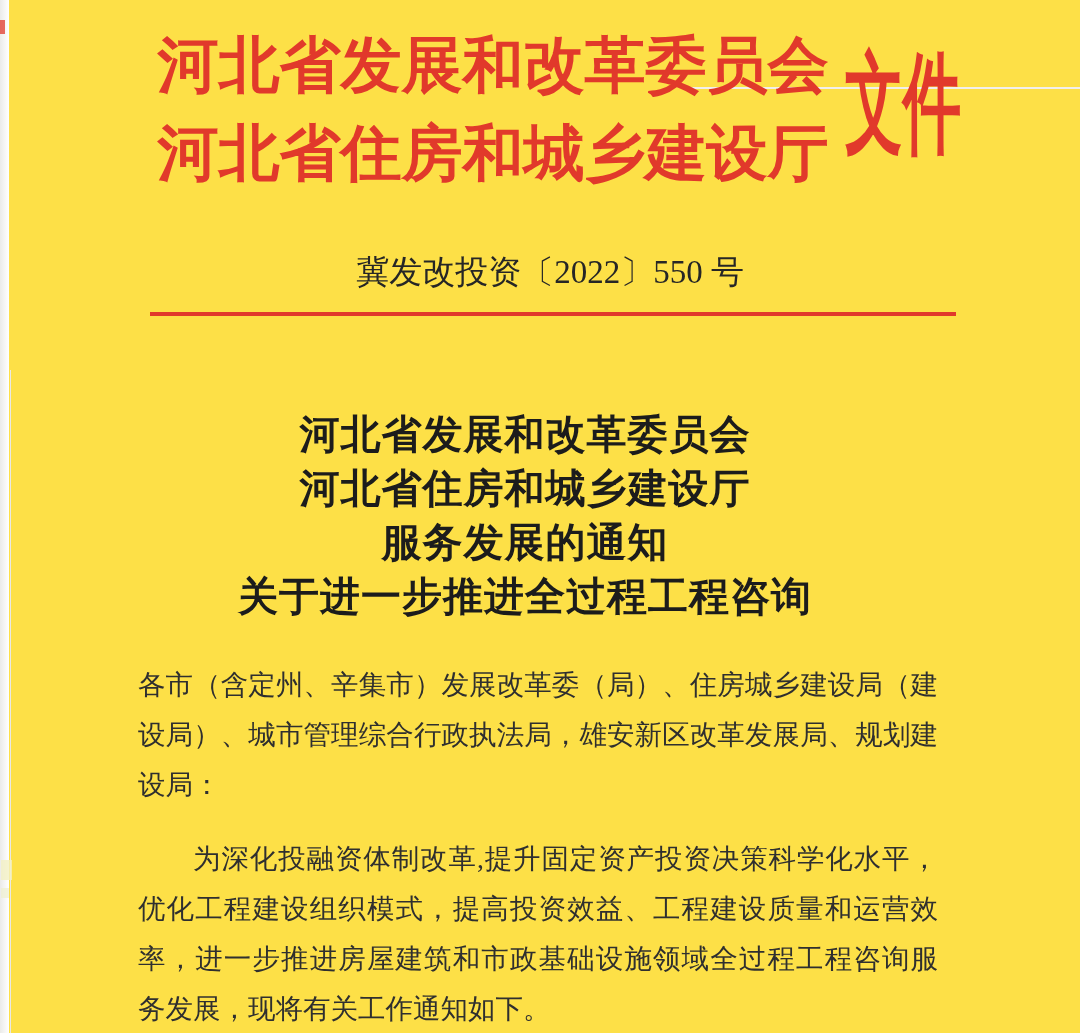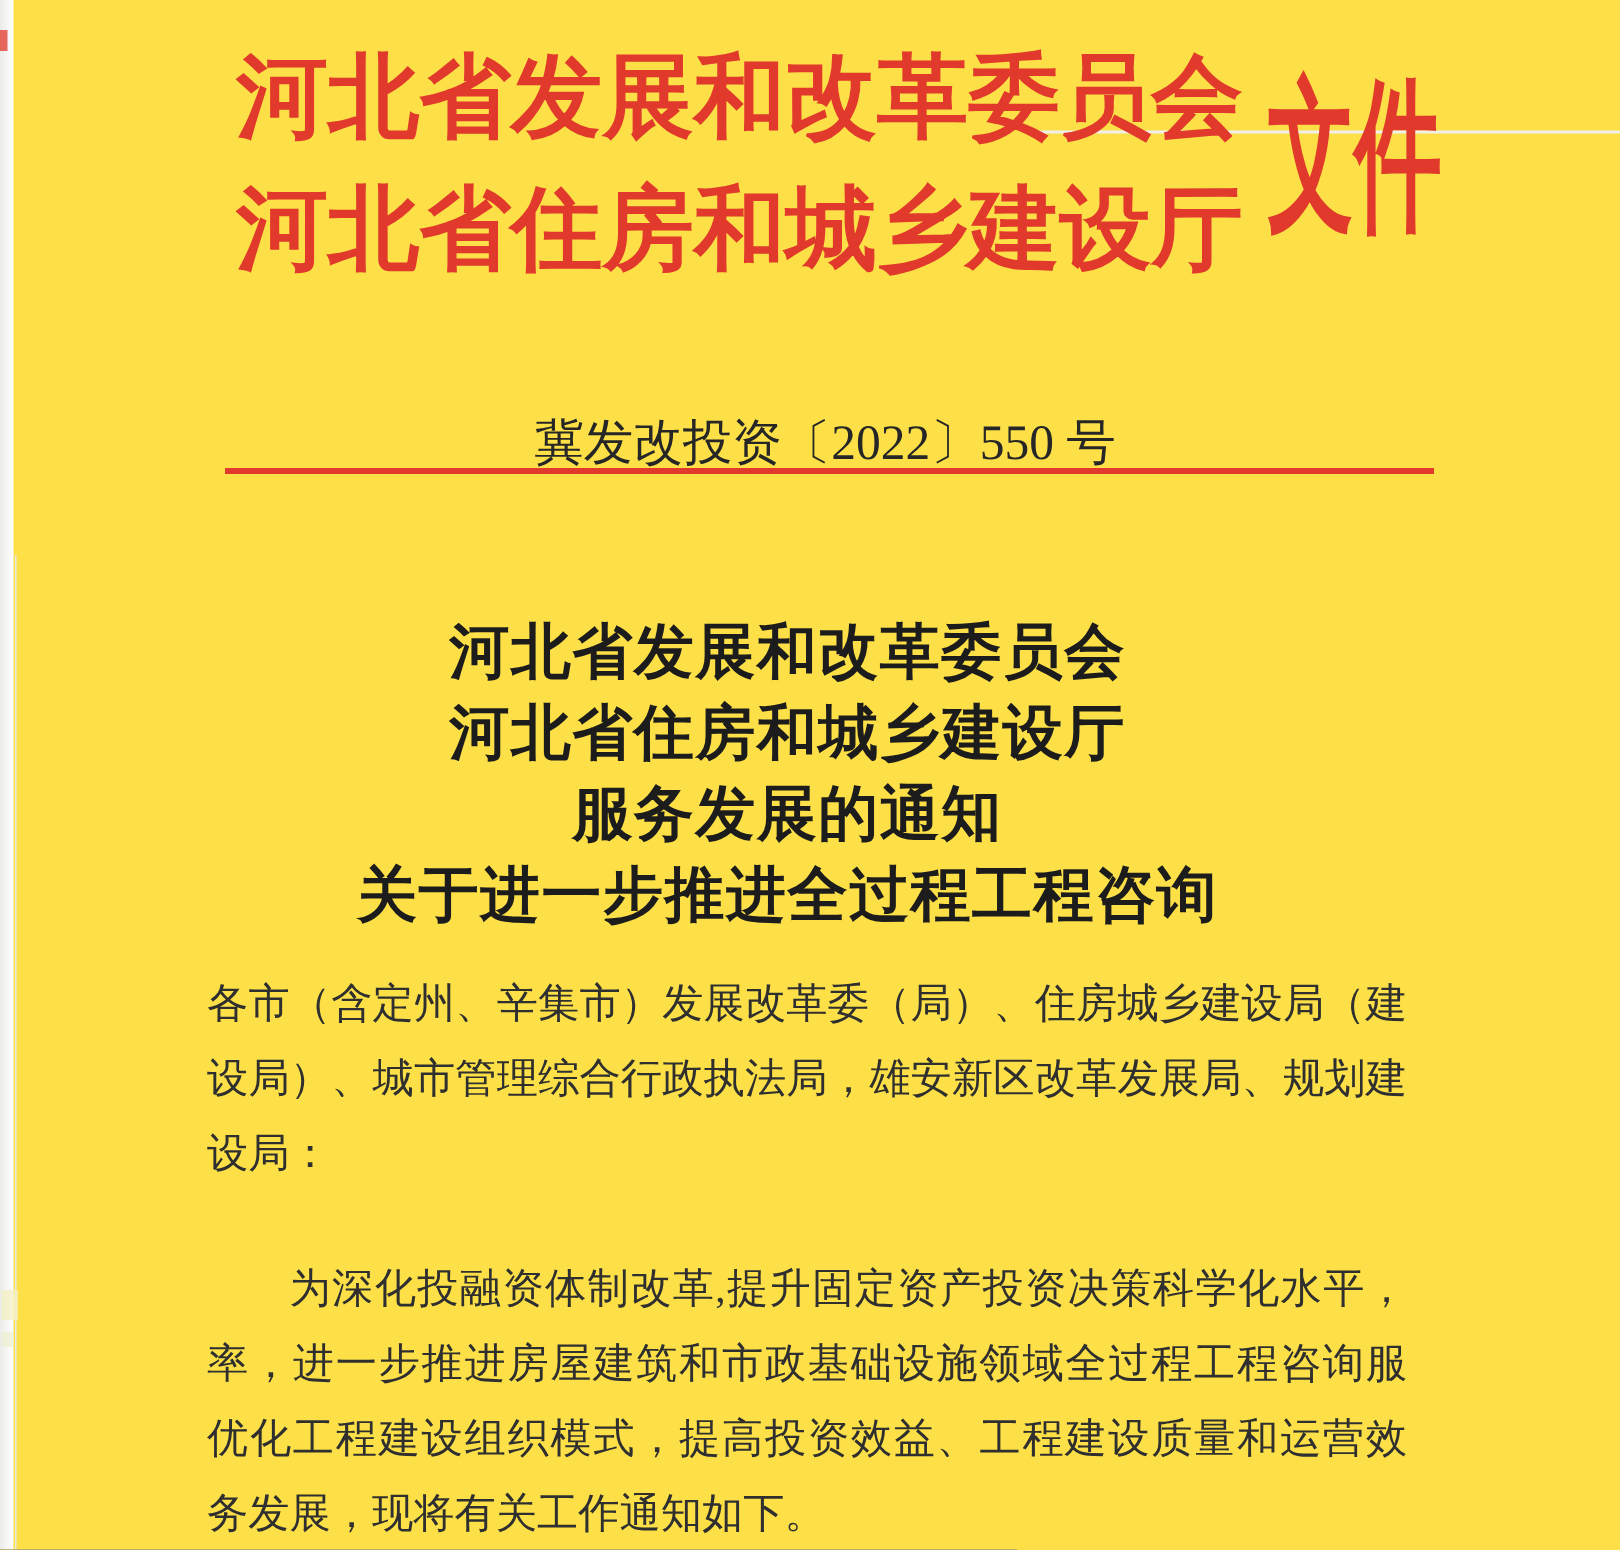--- a/index.html
+++ b/index.html
@@ -32,21 +32,21 @@
     font-weight:bold;
     font-size:58px;
     line-height:1;
     white-space:nowrap;
     transform:scaleY(1.9);
     transform-origin:top left;
     letter-spacing:0px;
   }
   
   .reference-number{
-    position:absolute;left:140px;top:276px;width:820px;
+    position:absolute;left:140px;top:252px;width:820px;
     text-align:center;
     color:#262626;
     font-size:33px;
     line-height:40px;
     white-space:nowrap;
   }
   .red-rule{
     position:absolute;left:150px;top:312px;width:806px;height:4px;
     background:var(--accent-red);
   }
@@ -61,21 +61,21 @@
     letter-spacing:1px;
     white-space:nowrap;
   }
   
   .body-block{
     position:absolute;left:138px;width:800px;
     color:var(--body-text);
     font-size:27.5px;
     line-height:50px;
   }
-  .recipients{top:644px;}
+  .recipients{top:660px;}
   .paragraph{top:834px;}
   .line{display:block;}
   .line.fill{text-align:justify;text-align-last:justify;}
   .line.indent{text-indent:55px;}
   
   .edge-strip-left{
     position:absolute;left:0;top:0;width:9px;height:100%;
     background:linear-gradient(to right,#ebebe9,#ffffff);
   }
   .edge-line-left{
@@ -128,18 +128,18 @@
   </div>
 
   <div class="body-block recipients">
     <span class="line fill">各市（含定州、辛集市）发展改革委（局）、住房城乡建设局（建</span>
     <span class="line fill">设局）、城市管理综合行政执法局，雄安新区改革发展局、规划建</span>
     <span class="line">设局：</span>
   </div>
 
   <div class="body-block paragraph">
     <span class="line fill indent">为深化投融资体制改革,提升固定资产投资决策科学化水平，</span>
+    <span class="line fill">优化工程建设组织模式，提高投资效益、工程建设质量和运营效</span>
     <span class="line fill">率，进一步推进房屋建筑和市政基础设施领域全过程工程咨询服</span>
-    <span class="line fill">优化工程建设组织模式，提高投资效益、工程建设质量和运营效</span>
     <span class="line">务发展，现将有关工作通知如下。</span>
   </div>
 
 </div>
 
 </body></html>

